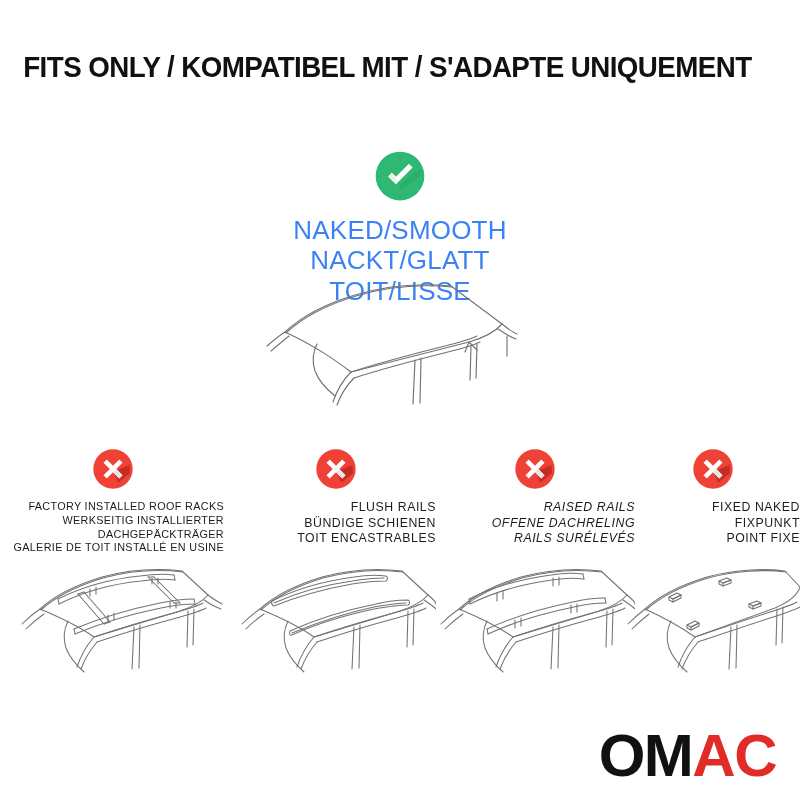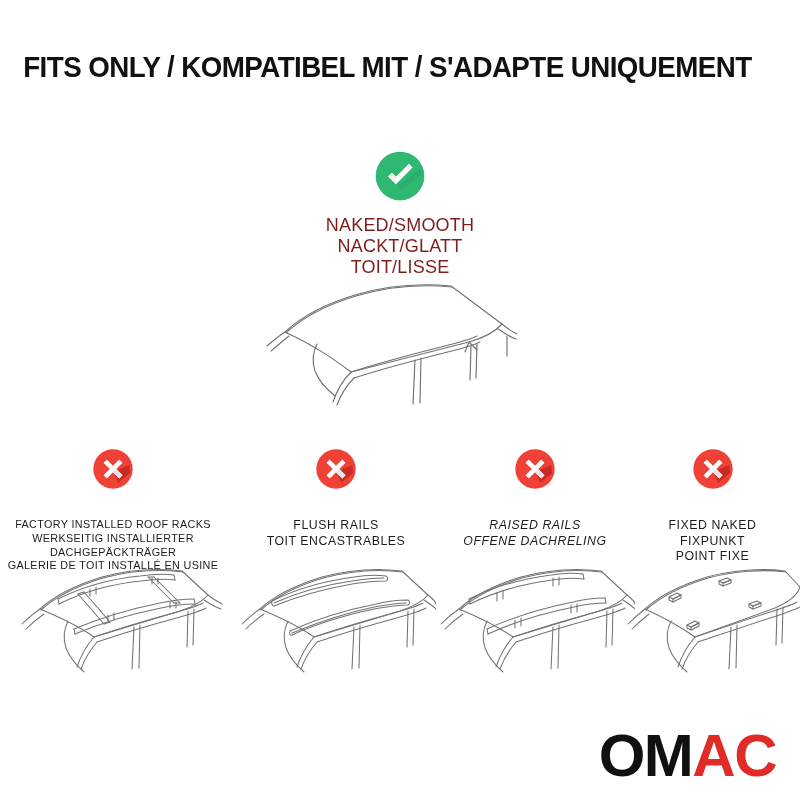--- a/index.html
+++ b/index.html
@@ -50,23 +50,23 @@
     position: relative;
   }
   .status-icon svg { display: block; width: 100%; height: 100%; }
 
   .label-stack {
     margin-top: 9px;
     line-height: 1.17;
   }
   .label-stack .lbl {
     display: block;
-    font-size: 18px;
+    font-size: 26px;
     letter-spacing: 0.2px;
-    color: #7f1d1d;
+    color: #3b82f6;
     white-space: nowrap;
   }
 
   #approved-art {
     position: absolute;
     top: 272px;
     left: 255px;
     width: 300px;
     height: 140px;
   }
@@ -80,21 +80,21 @@
     width: 800px;
     height: 250px;
   }
   .rej-col {
     position: absolute;
     top: 0;
     text-align: center;
   }
   .rej-col .status-icon { width: 42px; height: 42px; }
 
-  .rej-col .label-stack { margin-top: 24px; }
+  .rej-col .label-stack { margin-top: 6px; text-align: right; }
   .rej-col .label-stack .lbl {
     font-size: 12.3px;
     letter-spacing: 0.55px;
     line-height: 1.28;
     color: #1c1c1c;
   }
   .rej-col .label-stack .lbl.small {
     font-size: 10.8px;
     letter-spacing: 0.35px;
   }
@@ -252,20 +252,21 @@
     <span class="status-icon">
       <svg viewBox="0 0 64 64" xmlns="http://www.w3.org/2000/svg">
         <circle cx="32" cy="32" r="30" fill="#ef4136"></circle>
         <path d="M33 36 L57 26 L58 38 L40 53 Z" fill="#b5231c" opacity="0.7"></path>
         <path d="M22.5 17.5 L32 27 L41.5 17.5 L46.5 22.5 L37 32 L46.5 41.5 L41.5 46.5 L32 37 L22.5 46.5 L17.5 41.5 L27 32 L17.5 22.5 Z" fill="#ffffff"></path>
         <path d="M32 37 L37 32 L46.5 41.5 L41.5 46.5 Z" fill="#e6e6e6"></path>
       </svg>
     </span>
     <div class="label-stack">
       <span class="lbl">FLUSH RAILS</span>
+      <span class="lbl">BÜNDIGE SCHIENEN</span>
       <span class="lbl">TOIT ENCASTRABLES</span>
     </div>
     <div class="rej-art">
       <svg viewBox="0 0 200 135" xmlns="http://www.w3.org/2000/svg" fill="none" stroke="#6f7376" stroke-width="1.05" stroke-linecap="round" stroke-linejoin="round">
 
         <path d="M24 58 C38 45 60 34 86 26 C112 19 142 17 166 20 L192 44
                  C186 51 176 56 164 60 L78 86 C64 76 48 68 24 58 Z"></path>
         <path d="M25 59 C39 46 61 35 87 27 C113 20 143 18 167 21"></path>
 
         <path d="M36 50 C58 39 88 30 118 26 C130 24 142 24 150 25
@@ -298,20 +299,21 @@
       <svg viewBox="0 0 64 64" xmlns="http://www.w3.org/2000/svg">
         <circle cx="32" cy="32" r="30" fill="#ef4136"></circle>
         <path d="M33 36 L57 26 L58 38 L40 53 Z" fill="#b5231c" opacity="0.7"></path>
         <path d="M22.5 17.5 L32 27 L41.5 17.5 L46.5 22.5 L37 32 L46.5 41.5 L41.5 46.5 L32 37 L22.5 46.5 L17.5 41.5 L27 32 L17.5 22.5 Z" fill="#ffffff"></path>
         <path d="M32 37 L37 32 L46.5 41.5 L41.5 46.5 Z" fill="#e6e6e6"></path>
       </svg>
     </span>
     <div class="label-stack">
       <span class="lbl">RAISED RAILS</span>
       <span class="lbl">OFFENE DACHRELING</span>
+      <span class="lbl">RAILS SURÉLEVÉS</span>
     </div>
     <div class="rej-art">
       <svg viewBox="0 0 200 135" xmlns="http://www.w3.org/2000/svg" fill="none" stroke="#6f7376" stroke-width="1.05" stroke-linecap="round" stroke-linejoin="round">
 
         <path d="M24 58 C38 45 60 34 86 26 C112 19 142 17 166 20 L192 44
                  C186 51 176 56 164 60 L78 86 C64 76 48 68 24 58 Z"></path>
         <path d="M25 59 C39 46 61 35 87 27 C113 20 143 18 167 21"></path>
 
         <path d="M34 48 C56 37 86 28 116 24 C128 22 140 22 148 23"></path>
         <path d="M35 53 C57 42 87 33 117 29 C129 27 141 27 149 28"></path>

